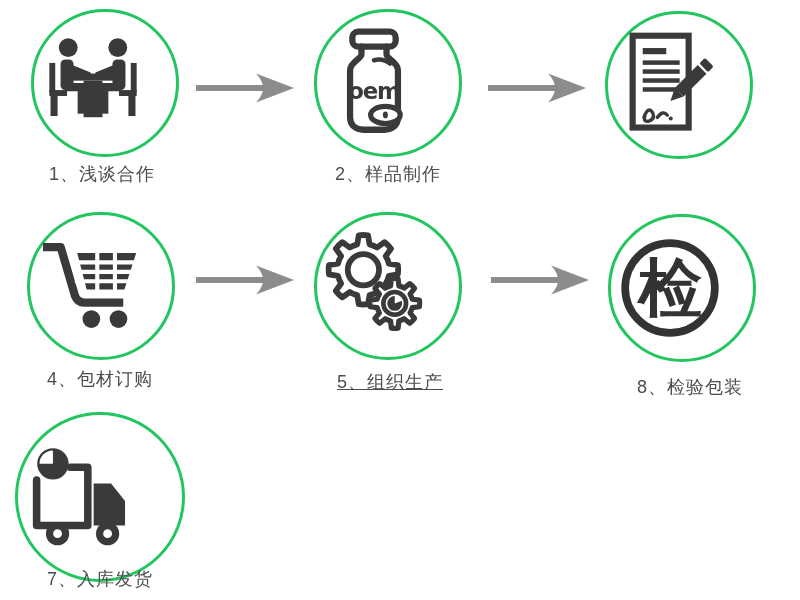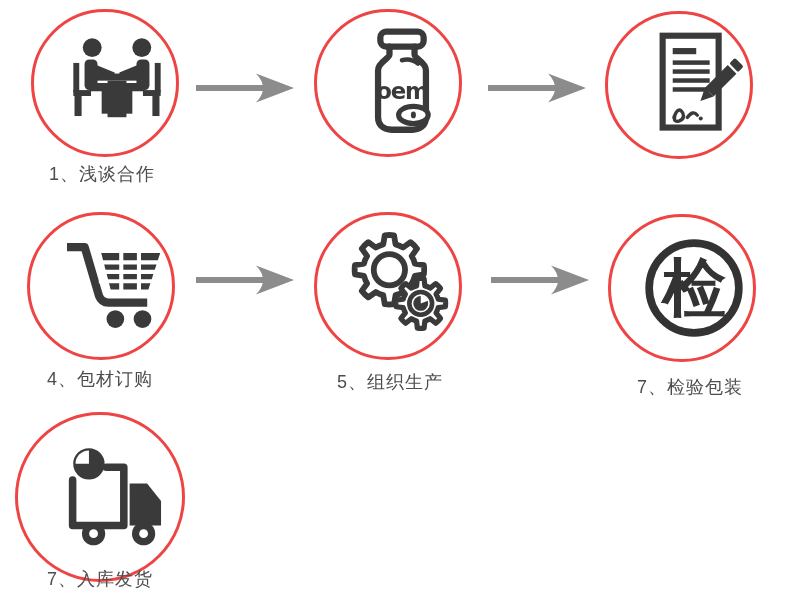--- a/index.html
+++ b/index.html
@@ -2,43 +2,43 @@
 <html><head>
 <meta charset="utf-8">
 <style>
   html,body{margin:0;padding:0;}
   body{
     width:800px;height:600px;position:relative;background:#ffffff;
     font-family:"Liberation Sans","DejaVu Sans",sans-serif;overflow:hidden;
   }
   .stage{position:absolute;left:0;top:0;width:800px;height:600px;}
   .circle{
-    position:absolute;border:3px solid #ef4444;border-radius:50%;
-    background:#ffffff;display:flex;align-items:center;justify-content:flex-end;
+    position:absolute;border:3px solid #22c55e;border-radius:50%;
+    background:#ffffff;display:flex;align-items:center;justify-content:flex-start;
     box-sizing:border-box;
   }
   .c148{width:148px;height:148px;}
   .c170{width:170px;height:170px;}
   .s1{left:31px;top:9px;}
   .s2{left:314px;top:9px;}
   .s3{left:605px;top:11px;}
   .s4{left:27px;top:212px;}
   .s5{left:314px;top:212px;}
   .s6{left:608px;top:214px;}
   .s7{left:15px;top:412px;}
   .icon{display:block;}
   .label{
     position:absolute;width:220px;text-align:center;
     font-size:18px;color:#4d4d4d;letter-spacing:1px;white-space:nowrap;
   }
   .l1{left:-8px;top:162px;}
   .l2{left:278px;top:162px;}
   .l3{left:572px;top:162px;}
   .l4{left:-10px;top:367px;}
-  .l5{left:280px;top:370px;}
+  .l5{left:280px;top:370px;text-decoration:underline;}
   .l6{left:580px;top:375px;}
   .l7{left:-10px;top:567px;}
   .arrow{position:absolute;width:102px;height:32px;}
   .a1{left:194px;top:72px;}
   .a2{left:486px;top:72px;}
   .a3{left:194px;top:264px;}
   .a4{left:489px;top:264px;}
   .stamp-char{
     font-family:"Liberation Serif","DejaVu Serif",serif;
     font-weight:bold;
@@ -152,23 +152,24 @@
       <path d="M30,19 L30,7.5 A11.5,11.5 0 0 0 18.5,19 Z" fill="#ffffff"></path>
       <path d="M65,36 H80 L92,51 V72 H65 Z" fill="#3a3a3a"></path>
       <circle cx="34" cy="79" r="10" fill="#3a3a3a"></circle>
       <circle cx="34" cy="79" r="3.8" fill="#ffffff"></circle>
       <circle cx="77" cy="79" r="10" fill="#3a3a3a"></circle>
       <circle cx="77" cy="79" r="3.8" fill="#ffffff"></circle>
     </svg>
   </div>
 
   <div class="label l1">1、浅谈合作</div>
+  <div class="label l2">2、样品制作</div>
   <div class="label l4">4、包材订购</div>
   <div class="label l5">5、组织生产</div>
-  <div class="label l6">7、检验包装</div>
+  <div class="label l6">8、检验包装</div>
   <div class="label l7">7、入库发货</div>
 
   <svg class="arrow a1" viewBox="0 0 102 32">
     <line x1="2" y1="16" x2="76" y2="16" stroke="#8c8c8c" stroke-width="6"></line>
     <path d="M100,16 L62,1.5 Q76,16 62,30.5 Z" fill="#8c8c8c"></path>
   </svg>
   <svg class="arrow a2" viewBox="0 0 102 32">
     <line x1="2" y1="16" x2="76" y2="16" stroke="#8c8c8c" stroke-width="6"></line>
     <path d="M100,16 L62,1.5 Q76,16 62,30.5 Z" fill="#8c8c8c"></path>
   </svg>

